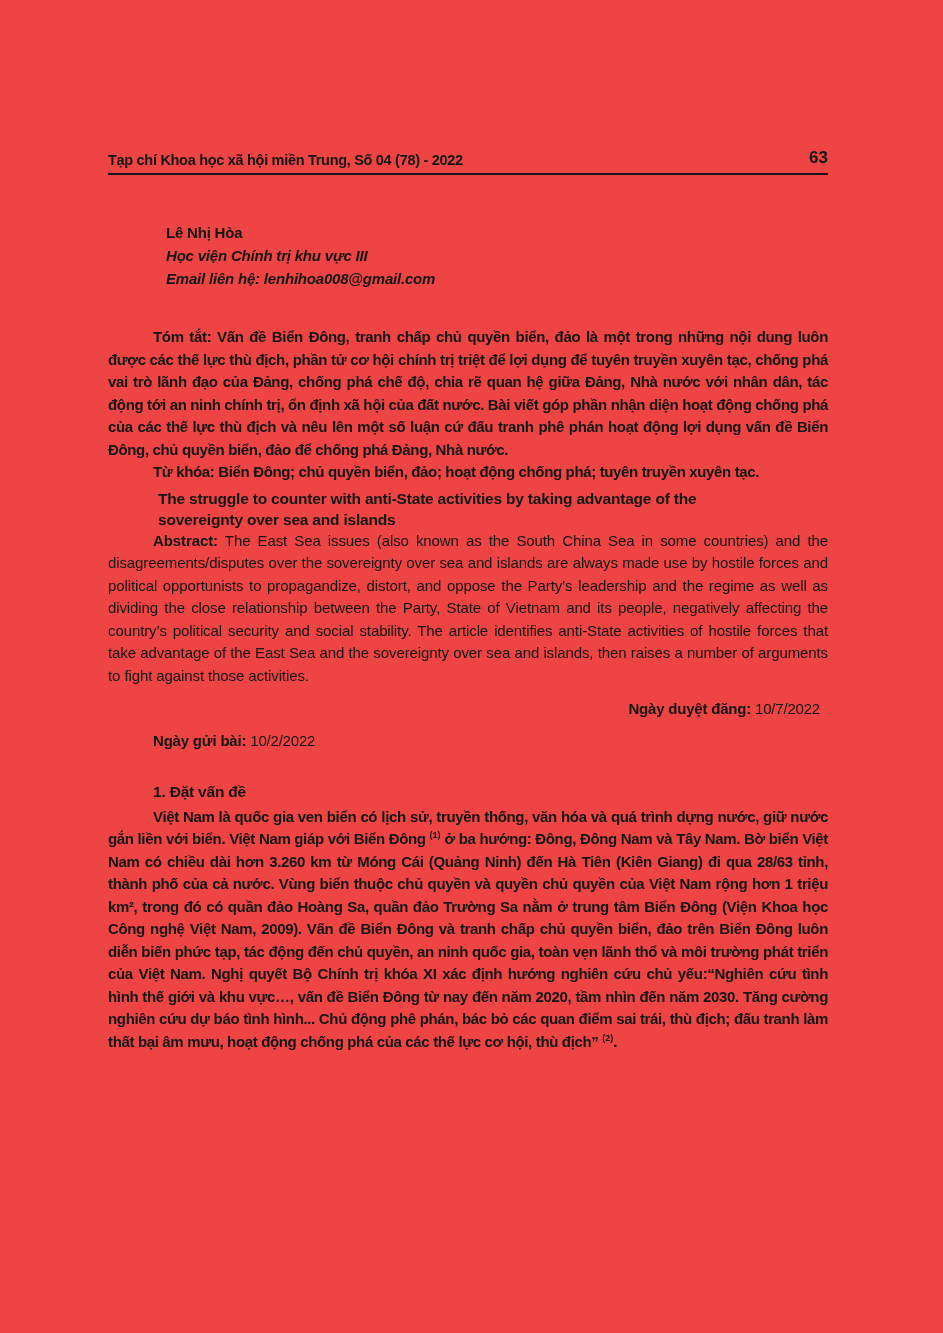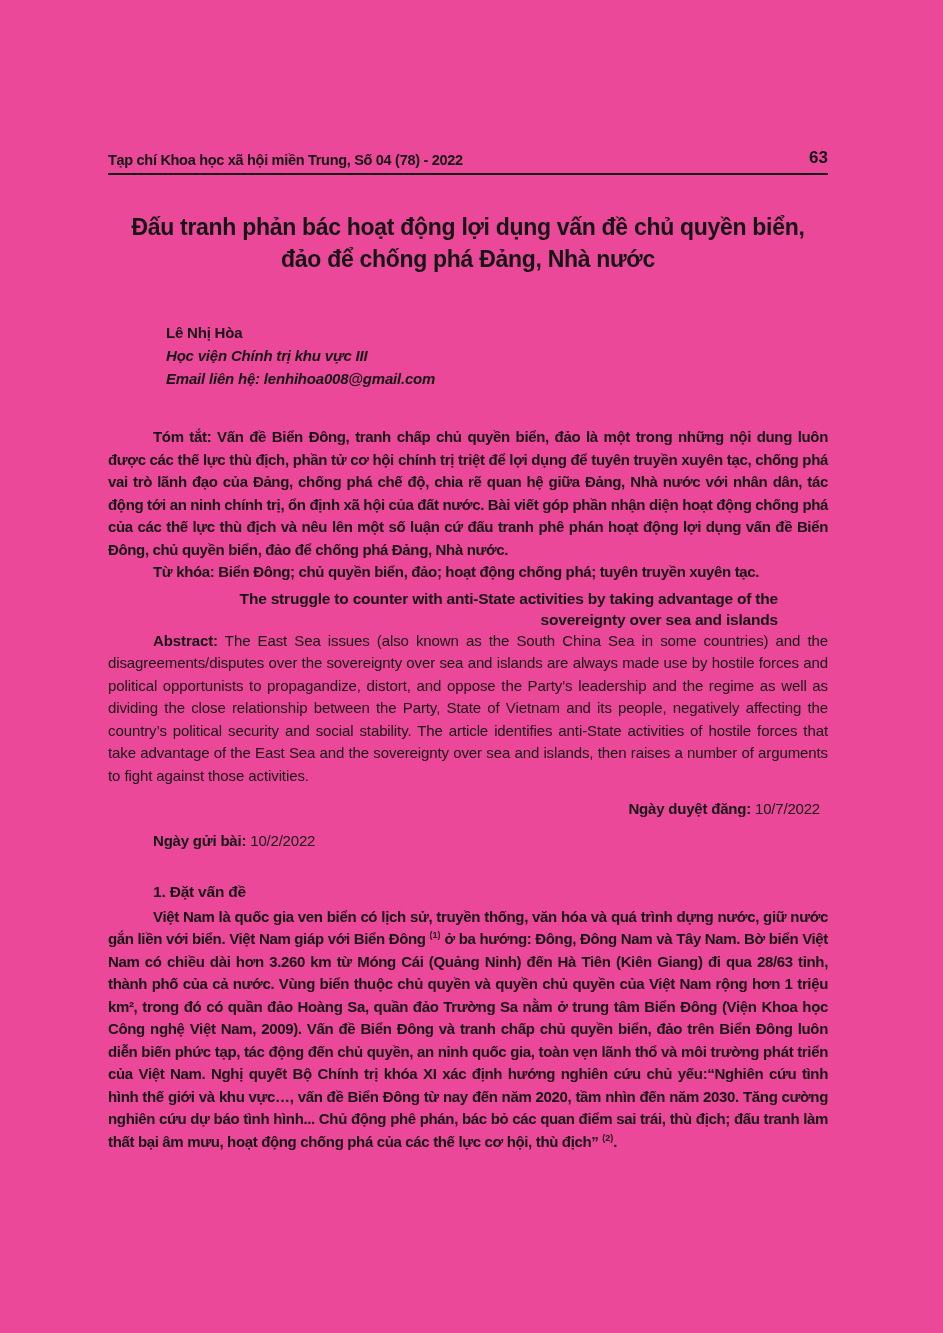--- a/index.html
+++ b/index.html
@@ -11,21 +11,21 @@
     width: 943px;
     height: 1333px;
     font-family: "Liberation Sans", "DejaVu Sans", sans-serif;
     color: #151515;
     overflow: hidden;
   }
   .page {
     position: relative;
     width: 943px;
     height: 1333px;
-    background: #ec4899;
+    background: #ef4444;
   }
   .content {
     position: absolute;
     left: 108px;
     top: 0;
     width: 720px;
   }
   
   .running-head {
     margin-top: 148px;
@@ -76,21 +76,21 @@
     text-indent: 45px;
     letter-spacing: -0.35px;
   }
   .vi { font-weight: 600; }
   .en { font-weight: 400; letter-spacing: -0.1px; }
   .lbl { font-weight: 700; }
   .first-gap { margin-top: 36px; }
   .title-en {
     margin: 4px auto 0 auto;
     max-width: 620px;
-    text-align: right;
+    text-align: left;
     font-size: 15.5px;
     font-weight: 700;
     line-height: 21px;
     letter-spacing: -0.2px;
   }
   .dates-row {
     margin-top: 11px;
     display: flex;
     justify-content: space-between;
     font-size: 15px;
@@ -118,21 +118,20 @@
 <body>
 
 <div class="page">
   <div class="content">
 
     <div class="running-head">
       <span class="journal-name">Tạp chí Khoa học xã hội miền Trung, Số 04 (78) - 2022</span>
       <span class="page-number">63</span>
     </div>
 
-    <h1 class="article-title">Đấu tranh phản bác hoạt động lợi dụng vấn đề chủ quyền biển, đảo để chống phá Đảng, Nhà nước</h1>
 
     <div class="author-block">
       <div class="author-name">Lê Nhị Hòa</div>
       <div class="author-affiliation">Học viện Chính trị khu vực III</div>
       <div class="author-email">Email liên hệ: lenhihoa008@gmail.com</div>
     </div>
 
     <p class="para vi first-gap"><span class="lbl">Tóm tắt:</span> <span>Vấn đề Biển Đông, tranh chấp chủ quyền biển, đảo là một trong những nội dung luôn được các thế lực thù địch, phần tử cơ hội chính trị triệt để lợi dụng để tuyên truyền xuyên tạc, chống phá vai trò lãnh đạo của Đảng, chống phá chế độ, chia rẽ quan hệ giữa Đảng, Nhà nước với nhân dân, tác động tới an ninh chính trị, ổn định xã hội của đất nước. Bài viết góp phần nhận diện hoạt động chống phá của các thế lực thù địch và nêu lên một số luận cứ đấu tranh phê phán hoạt động lợi dụng vấn đề Biển Đông, chủ quyền biển, đảo để chống phá Đảng, Nhà nước.</span></p>
 
     <p class="para vi"><span class="lbl">Từ khóa:</span> <span>Biển Đông; chủ quyền biển, đảo; hoạt động chống phá; tuyên truyền xuyên tạc.</span></p>

